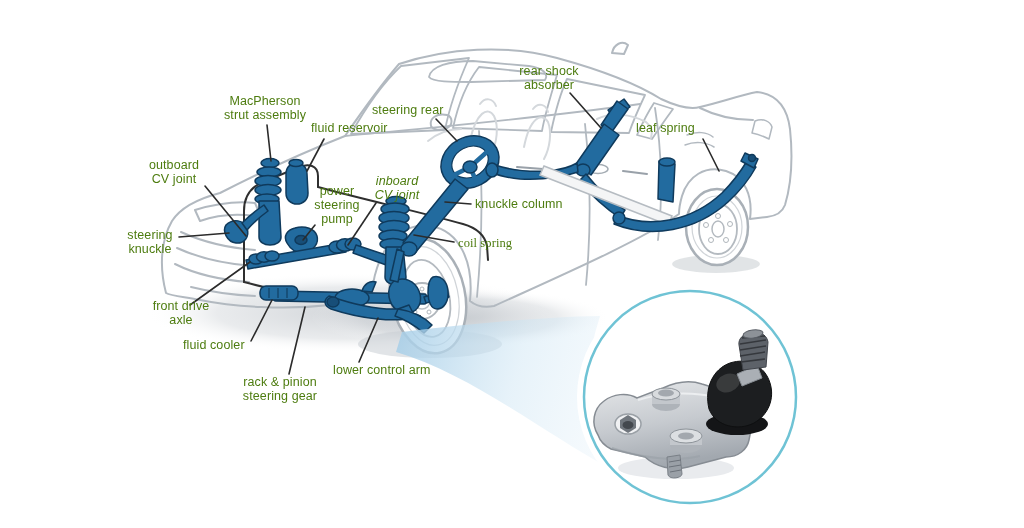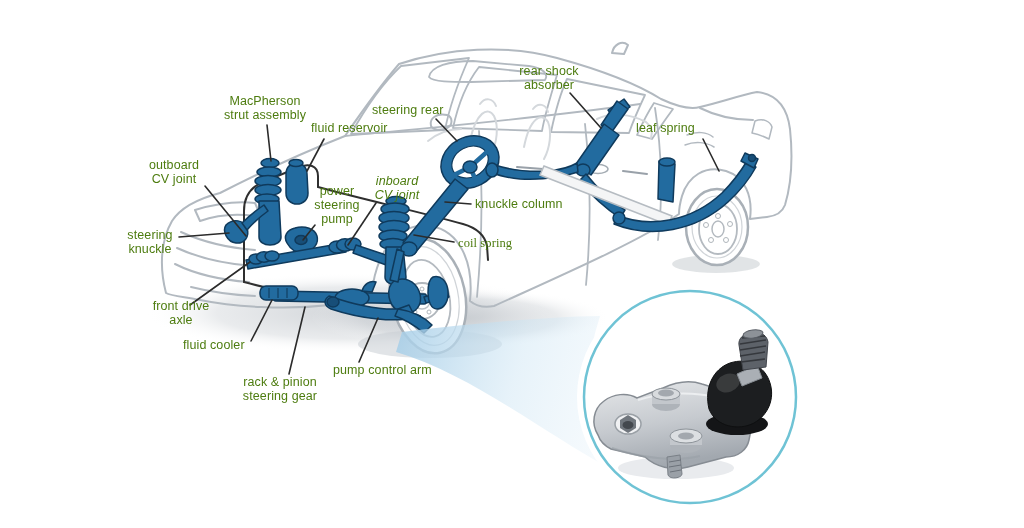--- a/index.html
+++ b/index.html
@@ -275,21 +275,21 @@
   <div class="lbl" style="left:636px;top:121px;">leaf spring</div>
   <div class="lbl c" style="left:174px;top:158px;">outboard
 CV joint</div>
   <div class="lbl c" style="left:150px;top:228px;">steering
 knuckle</div>
   <div class="lbl c" style="left:157px;top:299px;margin-left:24px;">front drive
 axle</div>
   <div class="lbl" style="left:183px;top:338px;">fluid cooler</div>
   <div class="lbl c" style="left:280px;top:375px;">rack &amp; pinion
 steering gear</div>
-  <div class="lbl" style="left:333px;top:363px;">pump control arm</div>
+  <div class="lbl" style="left:333px;top:363px;">lower control arm</div>
   <div class="lbl c" style="left:337px;top:184px;">power
 steering
 pump</div>
   <div class="lbl c" style="left:397px;top:174px;font-style:italic;">inboard
 CV joint</div>
   <div class="lbl" style="left:475px;top:197px;">knuckle column</div>
   <div class="lbl" style="left:458px;top:236px;font-family:Liberation Serif, serif;">coil spring</div>
 </div>
 
 </body></html>

